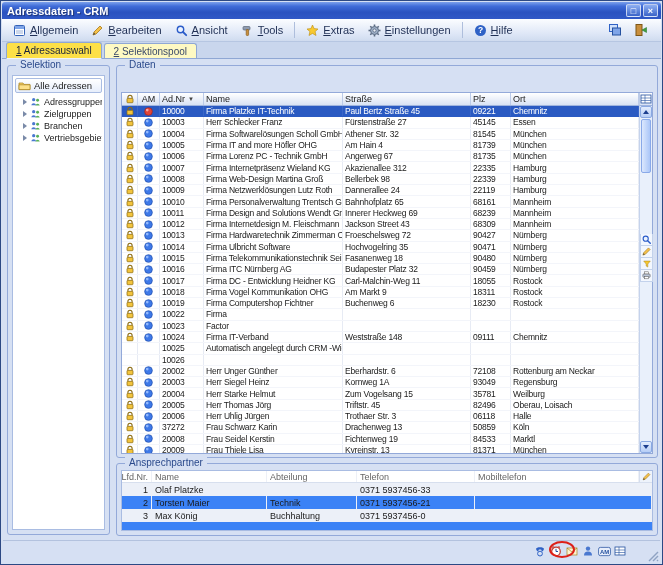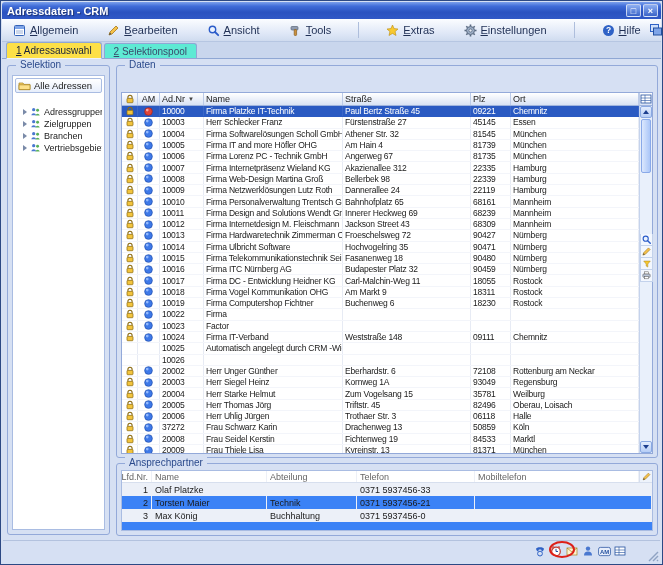--- a/index.html
+++ b/index.html
@@ -14,47 +14,47 @@
   .titlebar .title{flex:1;font-size:11px;font-weight:bold;color:#fff;text-shadow:1px 1px 1px #1b316e;
     white-space:nowrap;overflow:hidden;padding-left:2px;}
   .win-btns{display:flex;gap:2px;}
   .win-btn{width:15px;height:13px;border:1px solid #ffffffaa;border-radius:2px;
     background:linear-gradient(180deg,#8fb0f2,#3a63c8);color:#fff;font-size:9px;line-height:10px;
     text-align:center;font-weight:bold;}
   
   .menubar{position:absolute;left:1px;right:1px;top:18px;height:23px;
     background:linear-gradient(180deg,#fbfdff,#dde6f6 70%,#cfdbef);
     border-bottom:1px solid #b6c6e2;display:flex;align-items:center;padding:0 5px;}
-  .menubar-items{display:flex;align-items:center;gap:17px;}
+  .menubar-items{display:flex;align-items:center;gap:1px;}
   .menu-item{display:inline-flex;align-items:center;gap:4px;padding:2px 6px;font-size:11px;color:#1f2f54;border-radius:2px;}
   .menu-item .lbl{display:inline-block;}
   .menu-item .lbl::first-letter{text-decoration:underline;}
   .menu-sep{width:1px;height:16px;background:#aebedc;margin:0 4px;display:inline-block;}
   .menubar-right{margin-left:auto;display:flex;align-items:center;gap:8px;padding-right:6px;}
   .tool-btn{display:inline-flex;align-items:center;justify-content:center;width:18px;height:18px;}
   
   .tabbar{position:absolute;left:1px;right:1px;top:41px;height:17px;background:#c9d6ed;
     border-bottom:1px solid #8fa7d4;display:flex;align-items:flex-end;gap:2px;padding:0 0 0 4px;}
   .tab{font-size:10px;padding:2px 9px 2px;border:1px solid #8fa7d4;border-bottom:none;
-    border-radius:3px 3px 0 0;background:#5eead4;color:#3a4a6a;height:15px;}
+    border-radius:3px 3px 0 0;background:#fef9c3;color:#3a4a6a;height:15px;}
   .tab.active{background:#fde047;color:#17213d;height:17px;margin-bottom:-1px;border-bottom:1px solid #eef3fb;}
   .tab .lbl{display:inline-block;}
   .tab .lbl::first-letter{text-decoration:underline;}
   
   .group{position:absolute;border:1px solid #93a9d9;border-radius:3px;}
   .group-title{position:absolute;top:-7px;left:8px;background:#d6e0f3;padding:0 4px;font-size:10px;color:#2b4a8c;}
   .group-selektion{left:6px;top:64px;width:103px;height:470px;}
   .group-daten{left:115px;top:64px;width:542px;height:393px;}
   .group-contacts{left:115px;top:462px;width:542px;height:73px;}
   
   .tree{position:absolute;left:4px;top:9px;right:4px;bottom:4px;background:#fff;border:1px solid #a9bce2;
     font-size:9px;color:#222;overflow:hidden;padding:2px;}
   .tree-root{display:flex;align-items:center;gap:3px;font-size:9.5px;
     background:linear-gradient(180deg,#ffffff,#e7eefb);border:1px solid #a9bce2;border-radius:2px;
-    padding:1px 2px;margin-bottom:13px;white-space:nowrap;overflow:hidden;}
+    padding:1px 2px;margin-bottom:3px;white-space:nowrap;overflow:hidden;}
   .tree-item{display:flex;align-items:center;gap:3px;height:12px;padding-left:8px;white-space:nowrap;overflow:hidden;}
   .expander{width:0;height:0;border-left:4px solid #7a8aa8;border-top:3px solid transparent;border-bottom:3px solid transparent;flex:0 0 auto;}
   
   .search-row{position:absolute;left:4px;top:7px;right:4px;height:16px;background:#fff;
     border:1px solid #c4d2ec;display:flex;align-items:center;gap:4px;padding:0 3px;font-size:10px;margin-top:40px;}
   .search-btn{display:inline-flex;width:16px;height:13px;align-items:center;justify-content:center;
     border:1px solid #c4d2ec;background:#f3f7fe;border-radius:2px;}
   .search-label{color:#333;font-weight:bold;}
   .search-input{flex:1;border:none;outline:none;font-size:9.5px;background:transparent;font-family:"Liberation Sans",sans-serif;}
   .search-input::placeholder{color:#9aa3b5;font-style:italic;}

